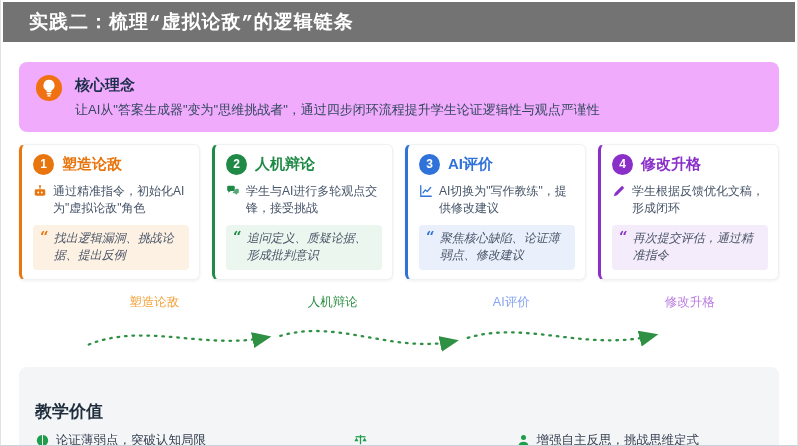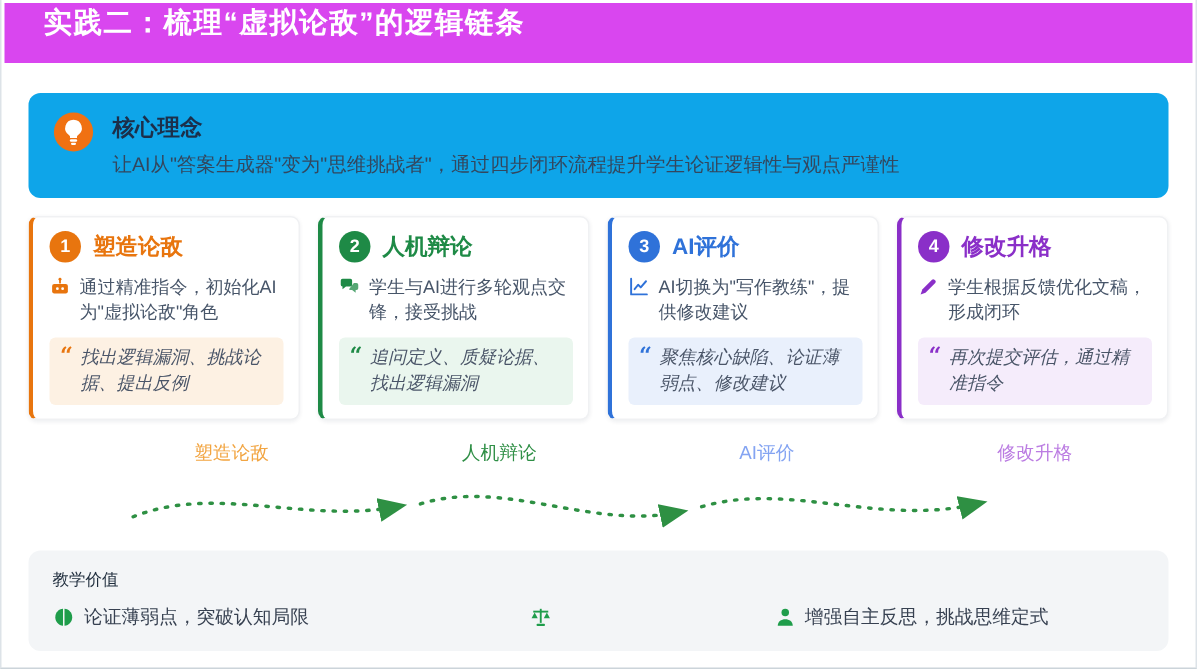--- a/index.html
+++ b/index.html
@@ -1,23 +1,23 @@
 <!DOCTYPE html>
 <html><head>
 <meta charset="utf-8">
 <style>
   html,body{margin:0;padding:0;background:#fff;}
   body{width:798px;height:446px;font-family:"Liberation Sans","DejaVu Sans",sans-serif;}
   .page{position:relative;width:798px;height:446px;box-sizing:border-box;background:#fff;
         border-left:1px solid #dde3e8;border-right:1px solid #dde3e8;border-bottom:1px solid #ccd4da;overflow:hidden;}
   
-  .titlebar{margin:2px 2px 0;height:40px;background:#d946ef;display:flex;padding:0 26px;}
+  .titlebar{margin:2px 2px 0;height:40px;background:#737373;display:flex;align-items:center;padding:0 26px;font-family:Liberation Mono, monospace;}
   .titlebar h1{margin:0;color:#ffffff;font-size:19px;font-weight:700;letter-spacing:1px;}
   
-  .core{margin:20px 18px 0;background:#0ea5e9;border-radius:8px;padding:12px 16px;display:flex;gap:12px;align-items:flex-start;}
+  .core{margin:20px 18px 0;background:#f0abfc;border-radius:8px;padding:12px 16px;display:flex;gap:12px;align-items:flex-start;}
   .core-icon svg{width:28px;height:28px;display:block;}
   .core-title{font-size:15px;font-weight:700;color:#1c2f4a;margin:2px 0 6px;}
   .core-desc{font-size:13px;color:#33475e;line-height:1.45;}
   
   .steps{margin:12px 18px 0;display:grid;grid-template-columns:repeat(4,1fr);gap:12px;}
   .card{background:#fff;border:1px solid #f0f1f3;border-radius:6px;padding:9px 10px 9px 11px;
         box-shadow:0 1px 3px rgba(20,30,50,.07);border-left-width:3px;border-left-style:solid;}
   .card-head{display:flex;align-items:center;gap:8px;}
   .num{width:21px;height:21px;border-radius:50%;color:#fff;font-size:12px;font-weight:700;
        display:flex;align-items:center;justify-content:center;flex:none;}
@@ -37,21 +37,21 @@
   .c3{border-left-color:#8a2fc8;} .c3 .num{background:#8a2fc8;} .c3 .card-title{color:#8a2fc8;}
   .c3 .quote{background:#f5ecfb;} .c3 .qmark{color:#8a2fc8;}
   
   .flow{margin:14px 18px 0;}
   .flow-labels{display:flex;padding-left:46px;}
   .flow-labels span{flex:1;text-align:center;font-size:12.5px;}
   .fl0{color:#f2a542;} .fl1{color:#2f8f46;} .fl2{color:#84a4f2;} .fl3{color:#bb7ce2;}
   .flow-arrows{display:block;width:100%;height:42px;margin-top:2px;}
   
   .values{margin:12px 18px 0;background:#f3f5f7;border-radius:8px;padding:12px 16px 14px;}
-  .values-title{font-size:11px;font-weight:400;color:#1f2d3d;margin-bottom:9px;}
+  .values-title{font-size:17px;font-weight:700;color:#1f2d3d;margin-bottom:9px;margin-top:21px;}
   .values-row{display:flex;justify-content:space-between;padding-right:64px;}
   .value-item{display:flex;align-items:center;gap:6px;font-size:12.5px;color:#374151;}
   .value-icon svg{width:15px;height:15px;display:block;}
 </style>
 </head>
 <body>
 
 <div class="page">
 
   <header class="titlebar">
@@ -107,21 +107,21 @@
         <span class="card-icon">
           <svg viewBox="0 0 24 24" fill="#1e8a46">
             <path d="M2 5a2 2 0 0 1 2-2h9a2 2 0 0 1 2 2v5a2 2 0 0 1-2 2H8l-4 3v-3H4a2 2 0 0 1-2-2z"></path>
             <path d="M17 8h3a2 2 0 0 1 2 2v4a2 2 0 0 1-2 2h-1v3l-4-3h-2a2 2 0 0 1-1.6-.8" opacity=".75"></path>
             </svg>
         </span>
         <span>学生与AI进行多轮观点交锋，接受挑战</span>
       </div>
       <div class="quote">
         <span class="qmark">“</span>
-        <span>追问定义、质疑论据、找出逻辑漏洞</span>
+        <span>追问定义、质疑论据、形成批判意识</span>
       </div>
     </article>
 
     <article class="card c2">
       <div class="card-head">
         <span class="num">3</span>
         <span class="card-title">AI评价</span>
       </div>
       <div class="card-desc">
         <span class="card-icon">

